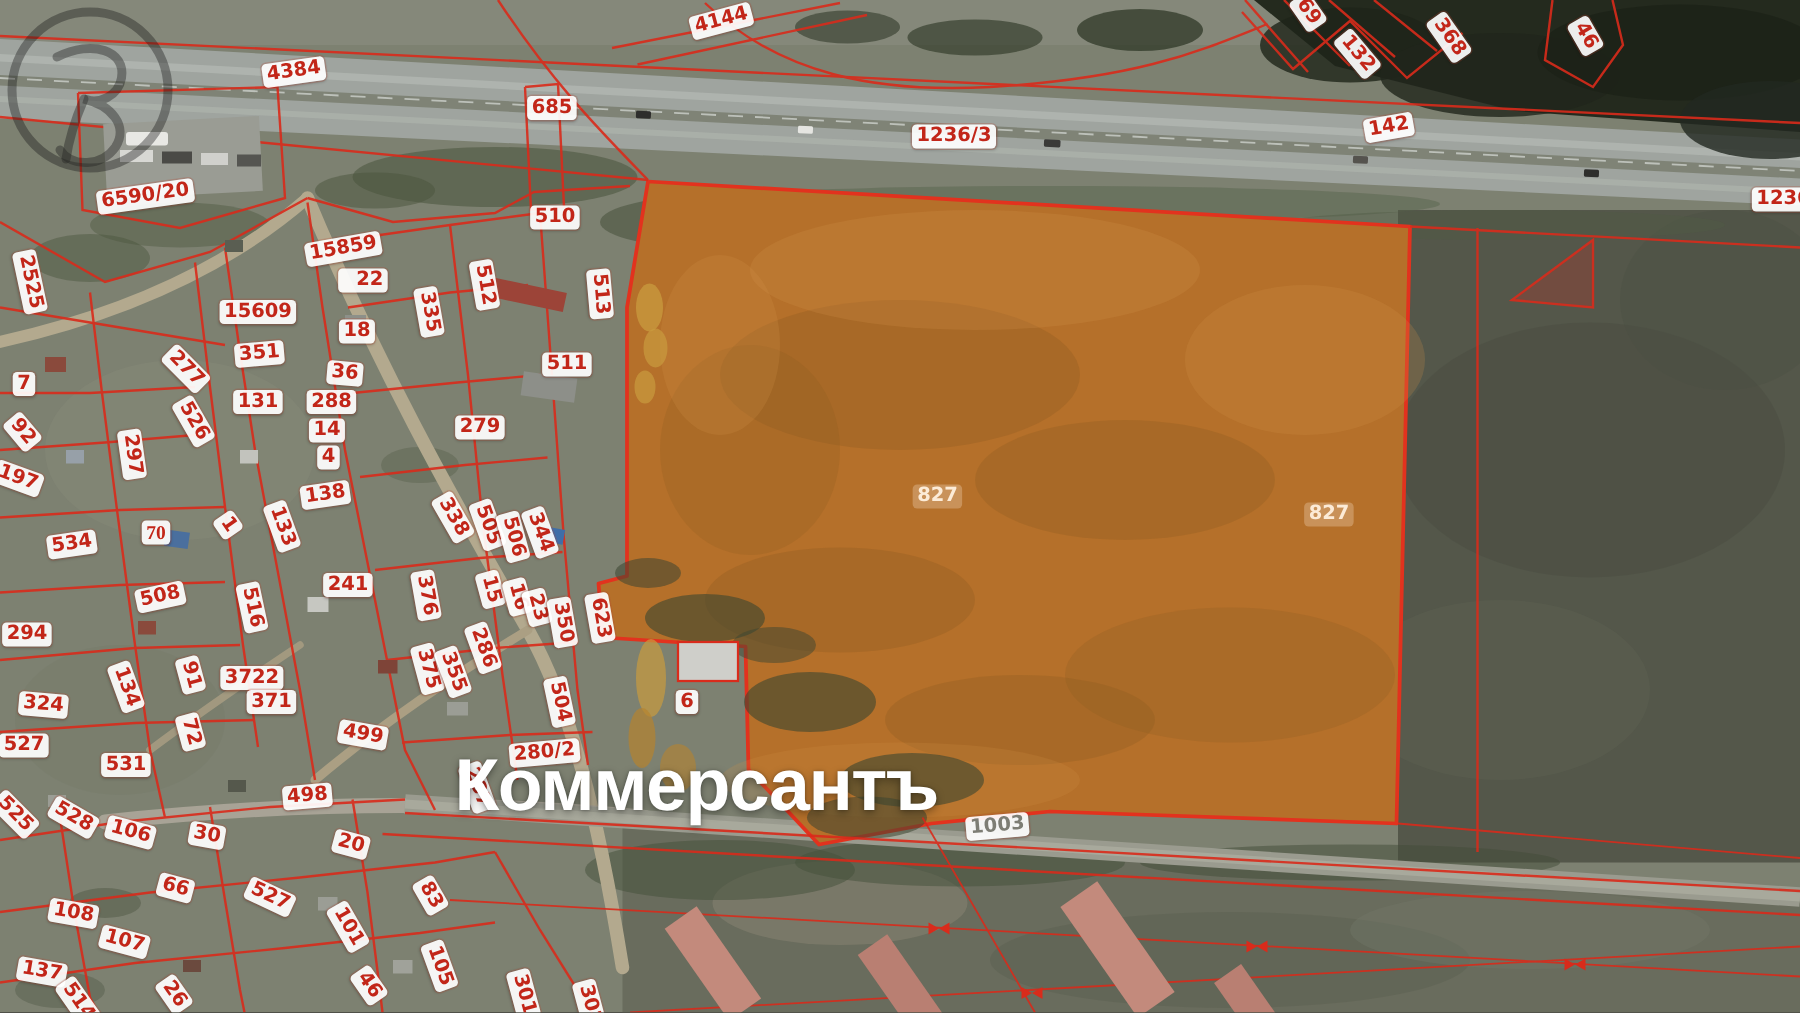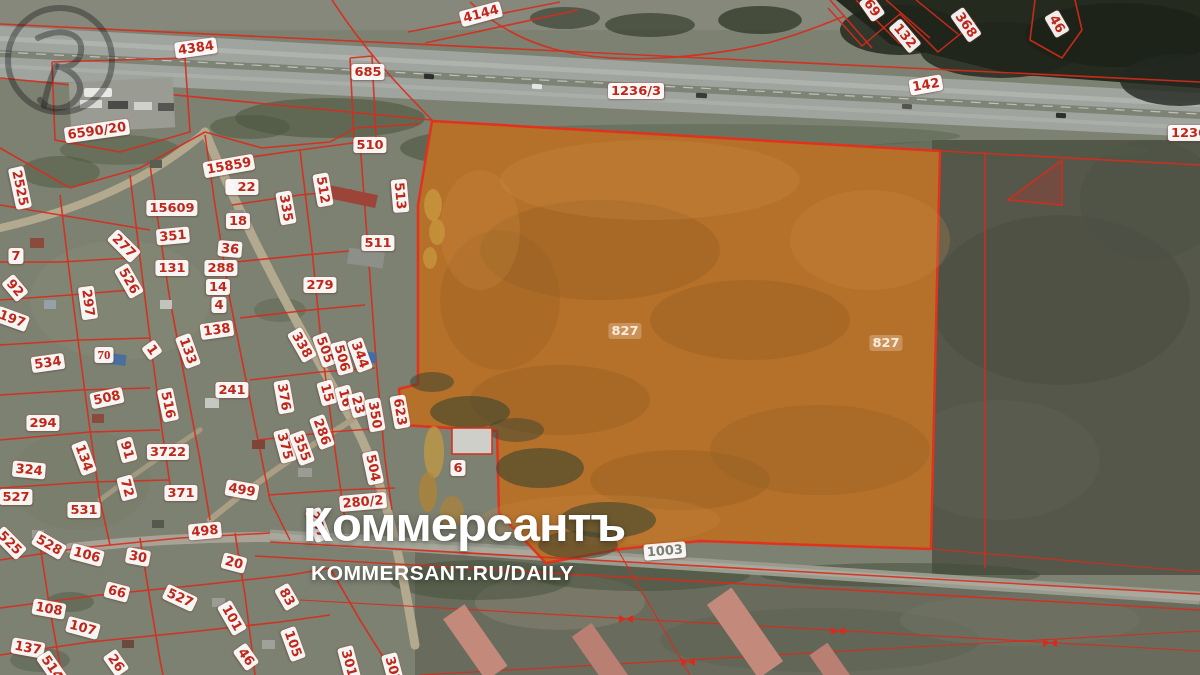--- a/index.html
+++ b/index.html
@@ -308,27 +308,27 @@
       <div class="plabel" style="left: 12px; top: 319px; transform: translate(-50%, -50%) rotate(20deg);">197</div>
       <div class="plabel" style="left: 217px; top: 330px; transform: translate(-50%, -50%) rotate(-8deg);">138</div>
       <div class="plabel" style="left: 188px; top: 351px; transform: translate(-50%, -50%) rotate(70deg);">133</div>
       <div class="plabel" style="left: 152px; top: 350px; transform: translate(-50%, -50%) rotate(55deg);">1</div>
       <div class="plabel" style="left: 48px; top: 363px; transform: translate(-50%, -50%) rotate(-8deg);">534</div>
       <div class="plabel" style="left: 104px; top: 355px; transform: translate(-50%, -50%) rotate(0deg); font-family: Liberation Serif, serif;">70</div>
       <div class="plabel" style="left: 107px; top: 398px; transform: translate(-50%, -50%) rotate(-12deg);">508</div>
       <div class="plabel" style="left: 168px; top: 405px; transform: translate(-50%, -50%) rotate(78deg);">516</div>
       <div class="plabel" style="left: 232px; top: 390px; transform: translate(-50%, -50%) rotate(0deg);">241</div>
       <div class="plabel" style="left: 284px; top: 397px; transform: translate(-50%, -50%) rotate(80deg);">376</div>
-      <div class="plabel" style="left: 43px; top: 423px; transform: translate(-50%, -50%) rotate(0deg);">294</div>
+      <div class="plabel" style="left: 18px; top: 423px; transform: translate(-50%, -50%) rotate(0deg);">294</div>
       <div class="plabel" style="left: 127px; top: 450px; transform: translate(-50%, -50%) rotate(75deg);">91</div>
       <div class="plabel" style="left: 168px; top: 452px; transform: translate(-50%, -50%) rotate(0deg);">3722</div>
       <div class="plabel" style="left: 84px; top: 458px; transform: translate(-50%, -50%) rotate(70deg);">134</div>
       <div class="plabel" style="left: 285px; top: 446px; transform: translate(-50%, -50%) rotate(75deg);">375</div>
       <div class="plabel" style="left: 29px; top: 470px; transform: translate(-50%, -50%) rotate(5deg);">324</div>
-      <div class="plabel" style="left: 181px; top: 493px; transform: translate(-50%, -50%) rotate(0deg);">371</div>
+      <div class="plabel" style="left: 181px; top: 468px; transform: translate(-50%, -50%) rotate(0deg);">371</div>
       <div class="plabel" style="left: 242px; top: 490px; transform: translate(-50%, -50%) rotate(10deg);">499</div>
       <div class="plabel" style="left: 127px; top: 488px; transform: translate(-50%, -50%) rotate(75deg);">72</div>
       <div class="plabel" style="left: 16px; top: 497px; transform: translate(-50%, -50%) rotate(0deg);">527</div>
       <div class="plabel" style="left: 84px; top: 510px; transform: translate(-50%, -50%) rotate(0deg);">531</div>
       <div class="plabel" style="left: 205px; top: 531px; transform: translate(-50%, -50%) rotate(-5deg);">498</div>
       <div class="plabel" style="left: 302px; top: 345px; transform: translate(-50%, -50%) rotate(60deg);">338</div>
       <div class="plabel" style="left: 325px; top: 350px; transform: translate(-50%, -50%) rotate(70deg);">505</div>
       <div class="plabel" style="left: 342px; top: 358px; transform: translate(-50%, -50%) rotate(75deg);">506</div>
       <div class="plabel" style="left: 360px; top: 355px; transform: translate(-50%, -50%) rotate(70deg);">344</div>
       <div class="plabel" style="left: 327px; top: 393px; transform: translate(-50%, -50%) rotate(75deg);">15</div>
@@ -359,15 +359,14 @@
       <div class="plabel" style="left: 28px; top: 648px; transform: translate(-50%, -50%) rotate(10deg);">137</div>
       <div class="plabel" style="left: 293px; top: 644px; transform: translate(-50%, -50%) rotate(70deg);">105</div>
       <div class="plabel" style="left: 246px; top: 657px; transform: translate(-50%, -50%) rotate(55deg);">46</div>
       <div class="plabel" style="left: 116px; top: 663px; transform: translate(-50%, -50%) rotate(55deg);">26</div>
       <div class="plabel" style="left: 52px; top: 668px; transform: translate(-50%, -50%) rotate(55deg);">514</div>
       <div class="plabel" style="left: 349px; top: 663px; transform: translate(-50%, -50%) rotate(75deg);">301</div>
       <div class="plabel" style="left: 393px; top: 670px; transform: translate(-50%, -50%) rotate(75deg);">302</div>
     </div>
 
   <div class="wordmark">Коммерсантъ</div>
-  <div class="siteurl">KOMMERSANT.RU/DAILY</div>
 
 </div>
 
 </body></html>

